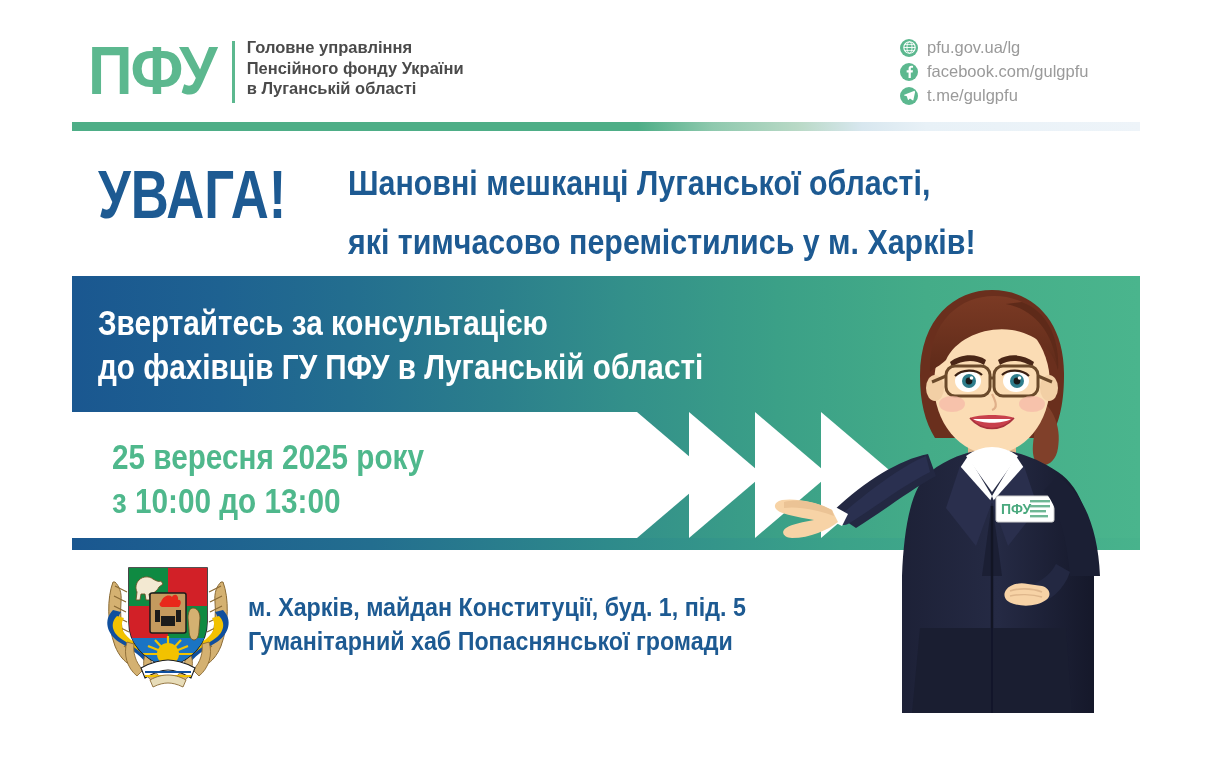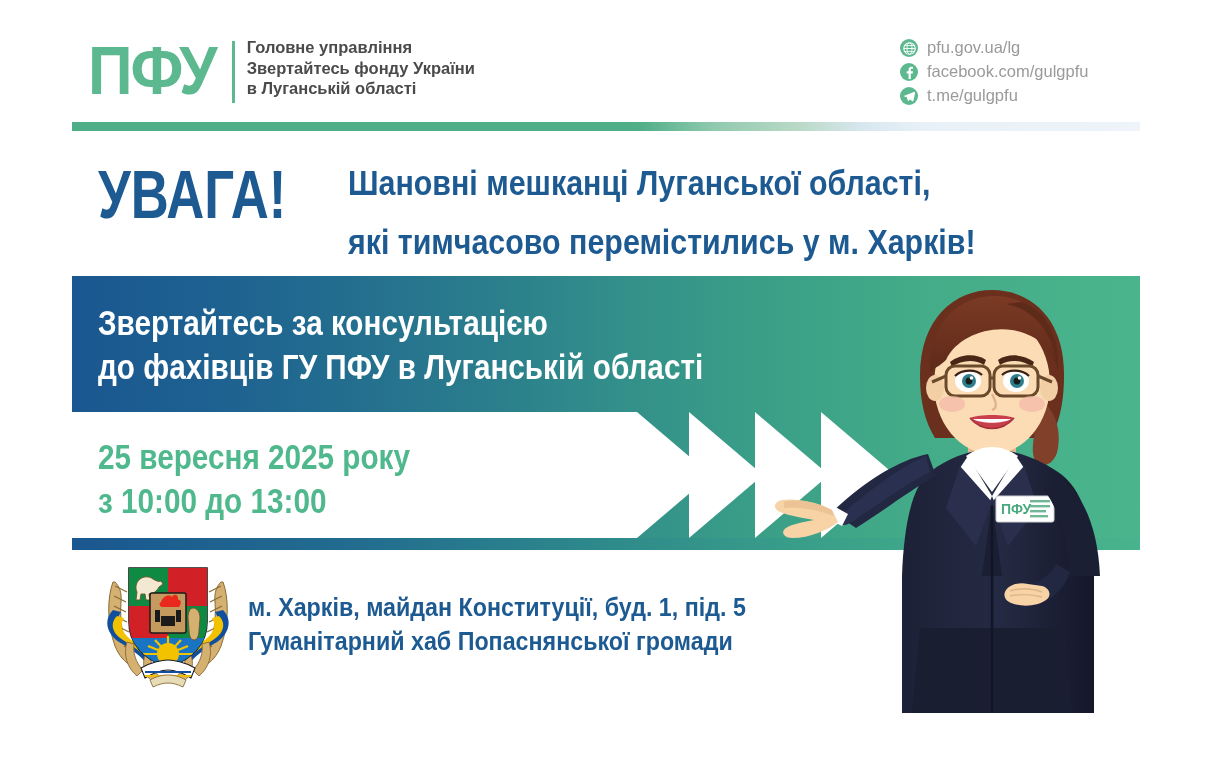--- a/index.html
+++ b/index.html
@@ -39,21 +39,21 @@
     font-size:16.5px;
     line-height:20.5px;
     font-weight:600;
     white-space:nowrap;
   }
 
   #contacts {
     position:absolute; left:900px; top:38px;
   }
   .contact-row {
-    display:flex; align-items:flex-end; margin-bottom:5px;
+    display:flex; align-items:center; margin-bottom:5px;
   }
   .contact-icon {
     width:18px; height:18px; border-radius:50%;
     background:#5cb88f; margin-right:9px;
     display:flex; align-items:center; justify-content:center;
     flex:0 0 auto;
   }
   .contact-icon svg { display:block; }
   .contact-text {
     color:#9a9a9a; font-size:16.5px; line-height:19px; white-space:nowrap;
@@ -125,21 +125,21 @@
   .banner-line {
     color:#ffffff;
     font-weight:bold;
     font-size:30px;
     line-height:44px;
     transform:scaleY(1.15) scaleX(0.99);
     transform-origin:left top;
     white-space:nowrap;
   }
   #date-text {
-    position:absolute; left:26px; top:155px; z-index:5;
+    position:absolute; left:40px; top:155px; z-index:5;
   }
   .date-line {
     color:#4fb88c;
     font-weight:bold;
     font-size:30px;
     line-height:44px;
     transform:scaleY(1.18) scaleX(0.99);
     transform-origin:left top;
     white-space:nowrap;
   }
@@ -178,21 +178,21 @@
 </head>
 <body>
 
 <div id="header">
 
   <div id="logo-block">
     <div id="logo-mark">ПФУ</div>
     <div id="logo-divider"></div>
     <div id="logo-text">
       <div>Головне управління</div>
-      <div>Звертайтесь фонду України</div>
+      <div>Пенсійного фонду України</div>
       <div>в Луганській області</div>
     </div>
   </div>
 
   <div id="contacts">
 
     <div class="contact-row">
       <span class="contact-icon">
         <svg width="13" height="13" viewBox="0 0 16 16">
           <circle cx="8" cy="8" r="7" fill="none" stroke="#ffffff" stroke-width="1.3"></circle>

